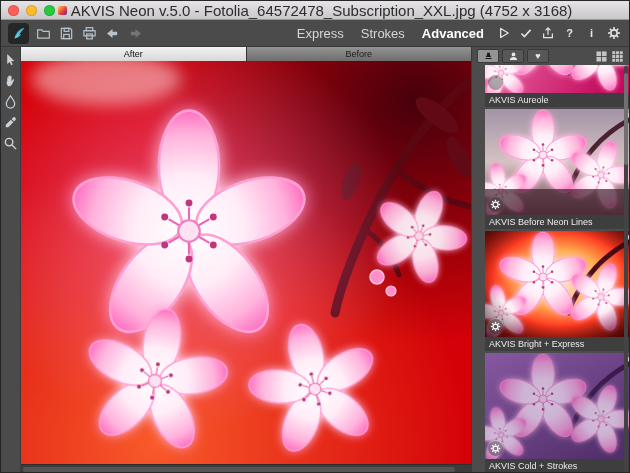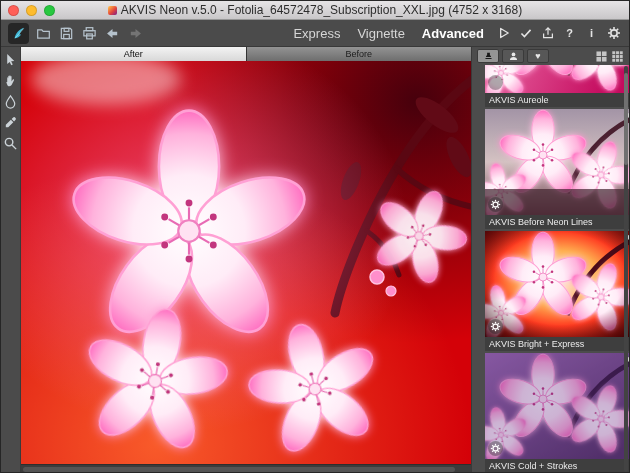--- a/index.html
+++ b/index.html
@@ -4,21 +4,21 @@
 <style>
 *{box-sizing:border-box;margin:0;padding:0}
 html,body{background:#1e1e1e}
 body{font-family:"Liberation Sans",sans-serif}
 .window{width:630px;height:473px;position:relative;background:#4c4c4c;overflow:hidden;border:1px solid #262626}
 
 .titlebar{height:19px;background:linear-gradient(#e6e4e6,#c9c7c9);border-bottom:1px solid #979797;display:flex;align-items:center;position:relative}
 .lights{display:flex;gap:7px;margin-left:7px;z-index:2}
 .light{width:11px;height:11px;border-radius:50%;border:1px solid rgba(0,0,0,.15)}
 .light.red{background:#ff5f57}.light.yellow{background:#febc2e}.light.green{background:#28c840}
-.titletext{position:absolute;left:0;right:0;display:flex;justify-content:center;align-items:center;gap:4px;font-size:12px;color:#2d2d2d}
+.titletext{position:absolute;left:0;right:0;display:flex;justify-content:center;align-items:center;gap:4px;font-size:15px;color:#2d2d2d}
 .appdot{width:9px;height:9px;border-radius:2px;background:linear-gradient(135deg,#ffb347 10%,#e2453c 55%,#7a1f8a);flex:0 0 auto}
 
 .toolbar{height:27px;background:#4b4b4b;border-bottom:1px solid #383838;display:flex;align-items:center;gap:5px;padding:0 7px}
 .logo{width:21px;height:21px;border-radius:4px;background:#262626;display:flex;align-items:center;justify-content:center;flex:0 0 auto}
 .logo svg{width:16px;height:16px}
 .tbicon{width:18px;height:18px;display:flex;align-items:center;justify-content:center;color:#b6c3cd}
 .tbicon svg{width:15px;height:15px}
 .tbicon.disabled{color:#747474}
 .spacer{flex:1}
 .mode{font-size:13px;color:#d6d6d6;margin:0 6px;white-space:nowrap}
@@ -203,21 +203,21 @@
           <path d="M13 6.2 H8 V3.2 L2.2 8 8 12.8 V9.8 h5 z"></path>
         </svg>
     </div>
     <div class="tbicon disabled">
       <svg viewBox="0 0 16 16" fill="currentColor">
           <path d="M3 6.2 H8 V3.2 L13.8 8 8 12.8 V9.8 H3 z"></path>
         </svg>
     </div>
     <div class="spacer"></div>
     <span class="mode">Express</span>
-    <span class="mode">Vignette</span>
+    <span class="mode">Strokes</span>
     <span class="mode active">Advanced</span>
     <div class="action">
       <svg viewBox="0 0 16 16" fill="none" stroke="currentColor" stroke-width="1.5" stroke-linejoin="round">
           <path d="M4.2 2.8 L12.8 8 4.2 13.2 z"></path>
         </svg>
     </div>
     <div class="action">
       <svg viewBox="0 0 16 16" fill="none" stroke="currentColor" stroke-width="1.8">
           <path d="M2.8 8.6 l3.4 3.4 L13.2 4.4"></path>
         </svg>

